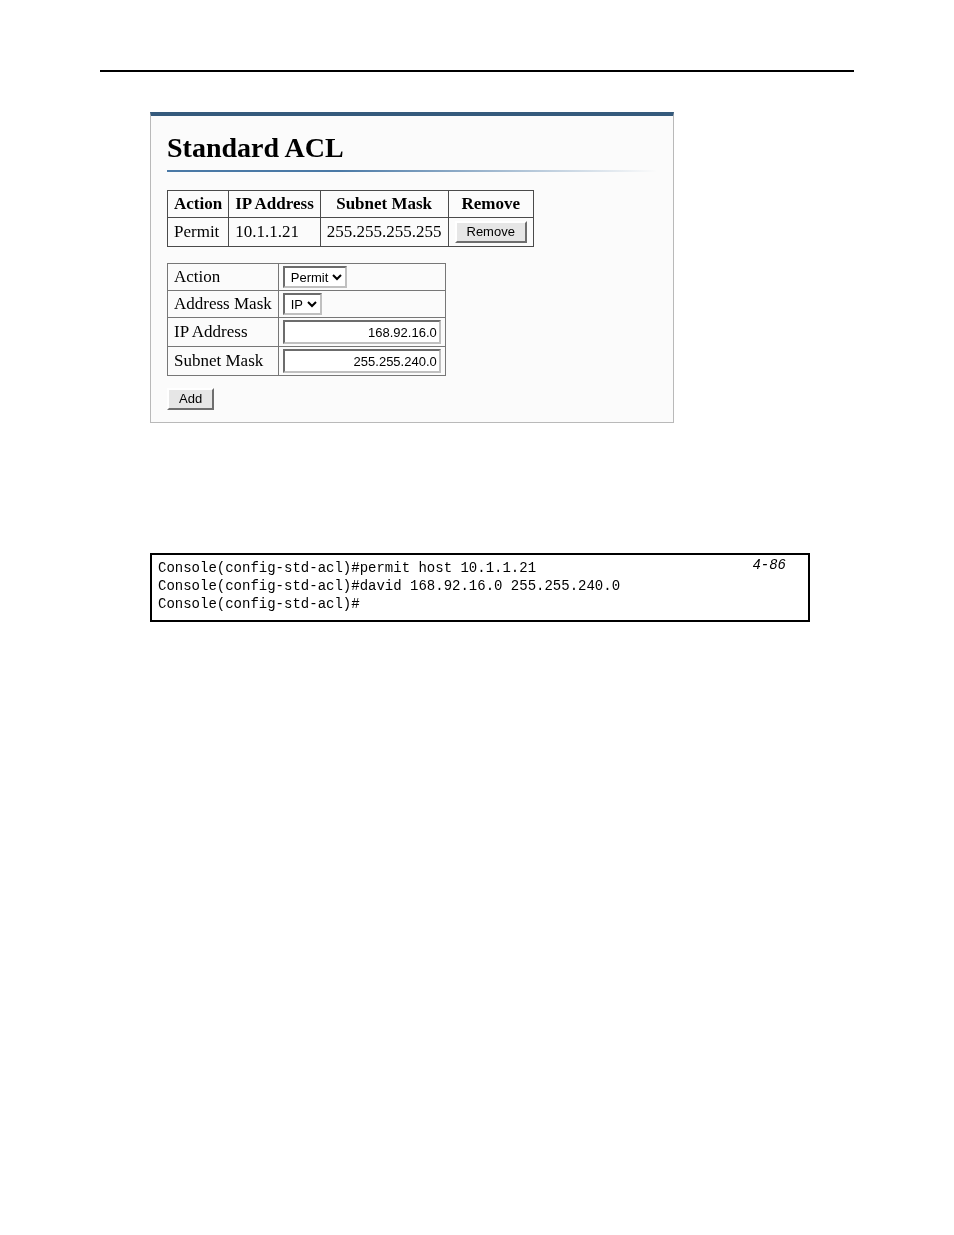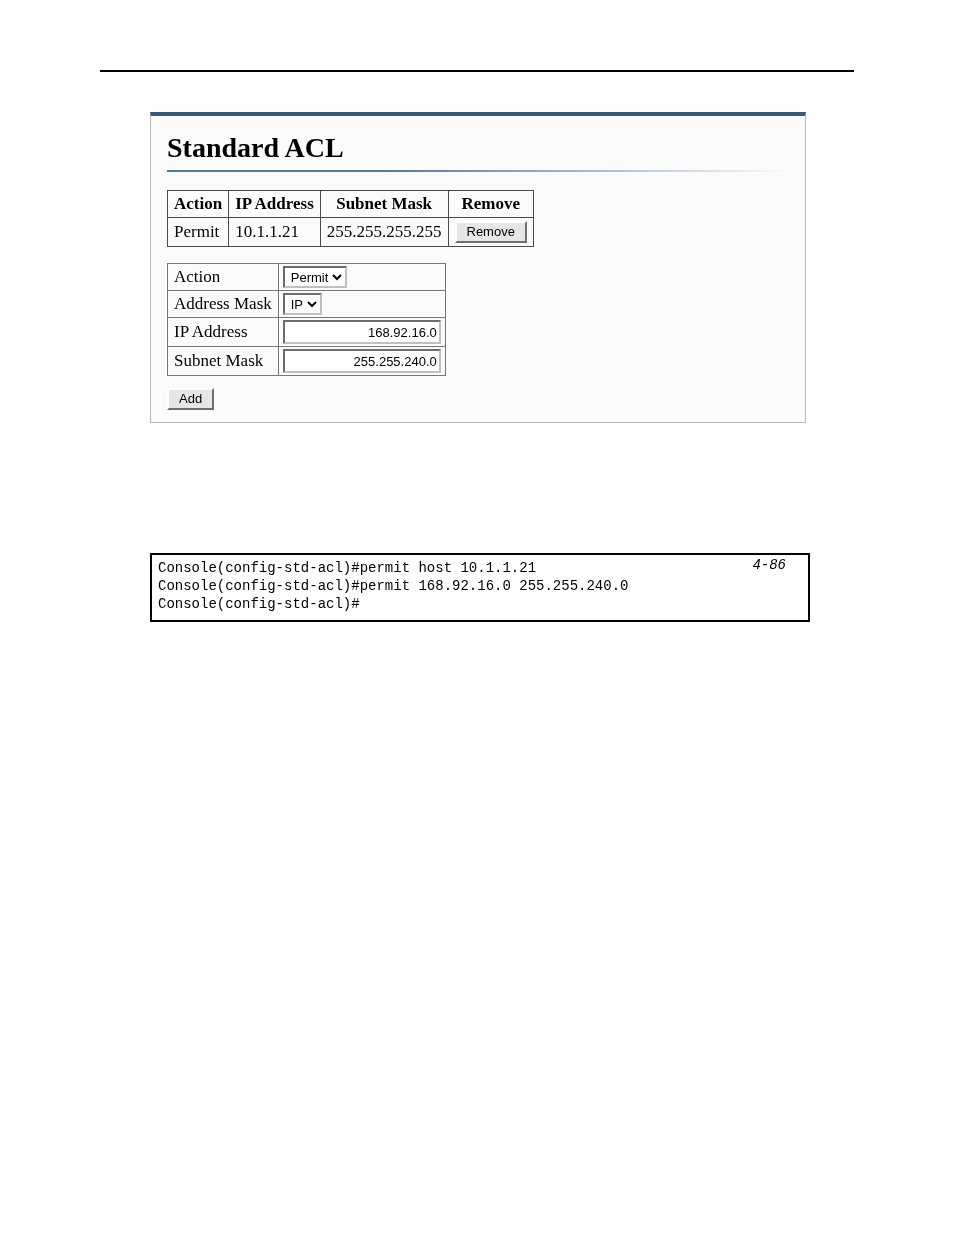--- a/index.html
+++ b/index.html
@@ -15,21 +15,21 @@
     box-sizing: border-box;
     padding: 30px 100px 40px 100px;
   }
   .top-rule {
     border-top: 2px solid #000;
     margin-top: 40px;
     margin-bottom: 40px;
   }
   
   .ui-panel {
-    width: 656px;
+    width: 524px;
     box-sizing: border-box;
     border: 1px solid #b9b9b9;
     border-top: 4px solid #355a7c;
     background: #fbfbfb;
     padding: 10px 16px 12px 16px;
     margin-left: 50px;
   }
   .ui-title {
     font-family: "Times New Roman", Times, serif;
     font-weight: bold;
@@ -211,16 +211,16 @@
       </table>
 
     <div class="add-row">
       <button class="win-btn">Add</button>
     </div>
   </div>
 
   <div class="cli-wrap">
     <div class="cli-ref">4-86</div>
     <div class="cli-box"><span>Console(config-std-acl)#permit host 10.1.1.21</span>
-<span>Console(config-std-acl)#permit 168.92.16.0 255.255.240.0</span>
+<span>Console(config-std-acl)#david 168.92.16.0 255.255.240.0</span>
 <span>Console(config-std-acl)#</span></div>
   </div>
 </div>
 
 </body></html>

